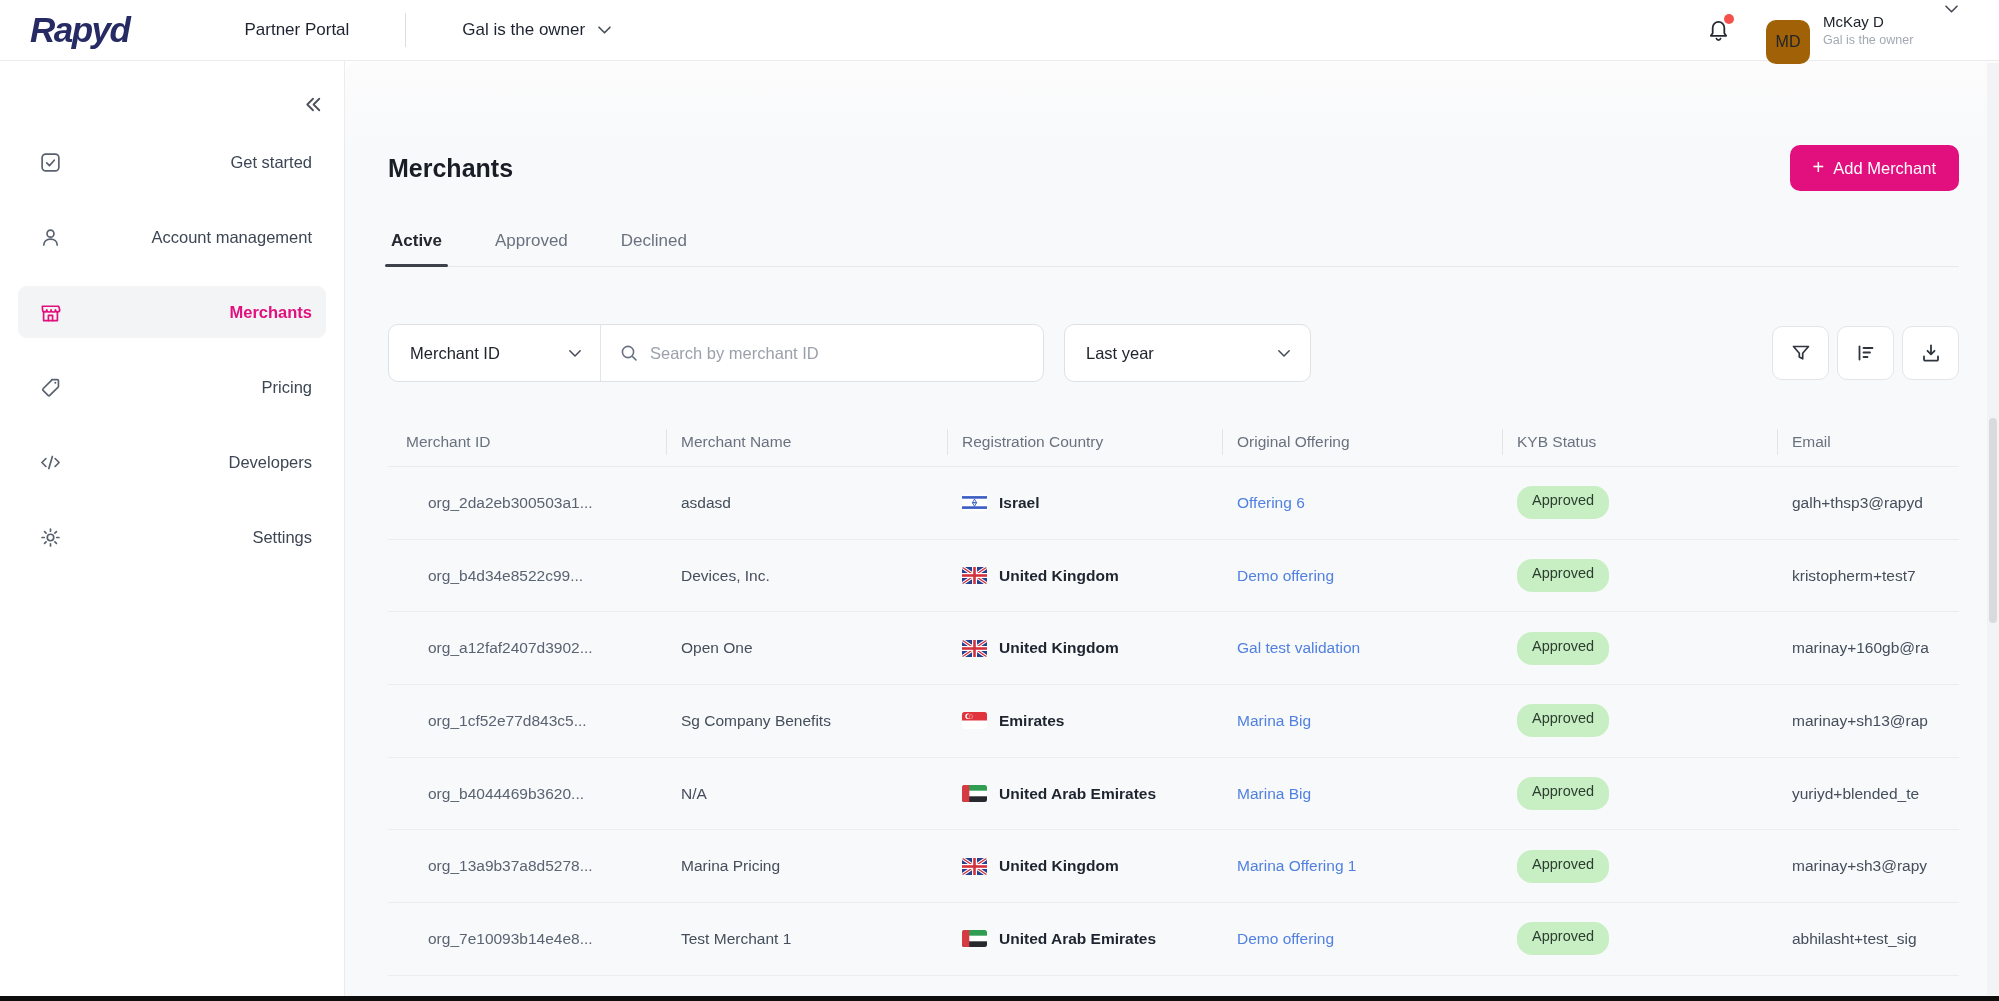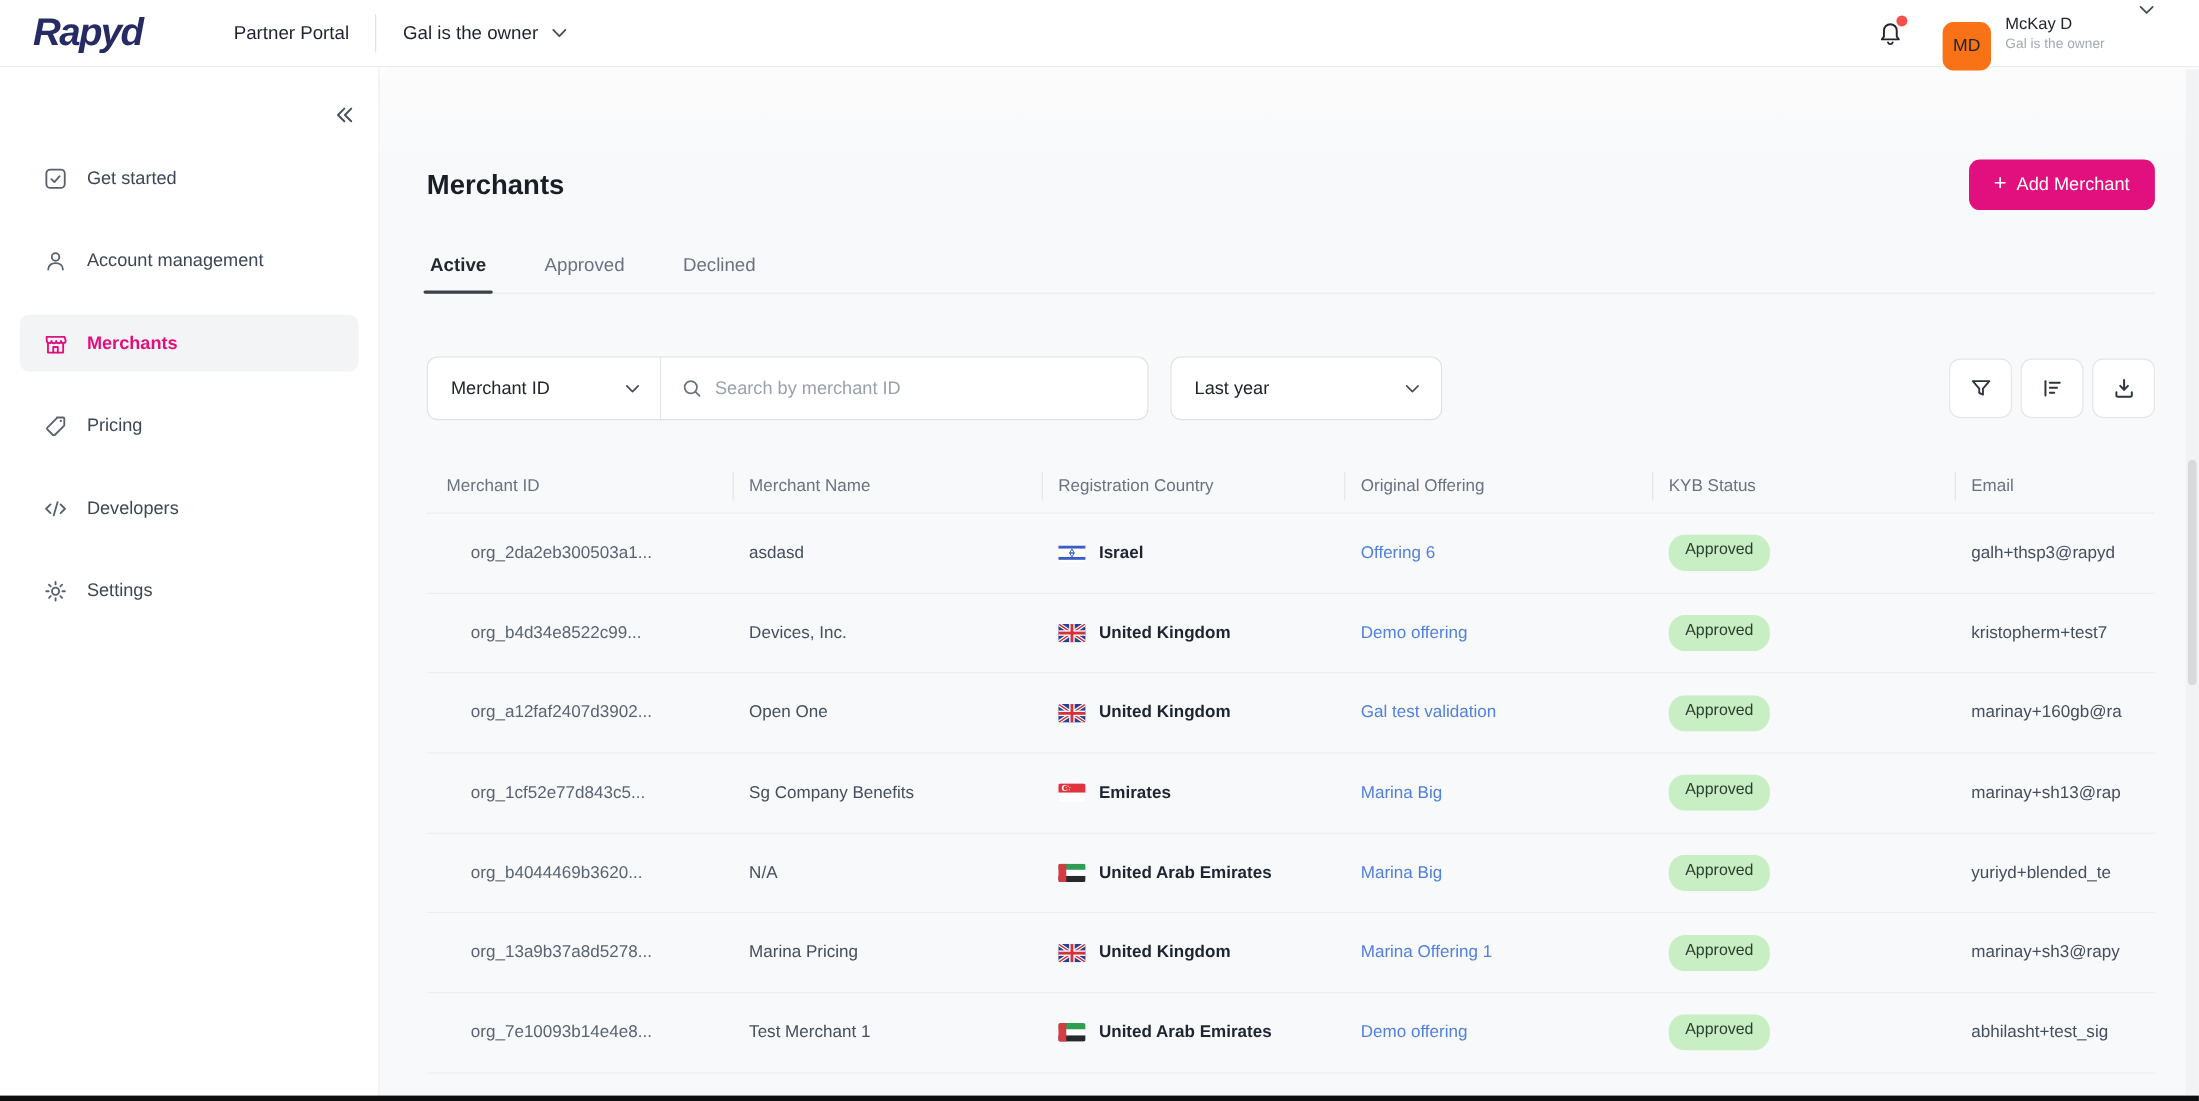--- a/index.html
+++ b/index.html
@@ -6,47 +6,47 @@
   html,body { width:1999px; height:1001px; }
   body {
     position: relative; overflow: hidden; background:#fff;
     font-family:"Liberation Sans","DejaVu Sans",sans-serif;
     -webkit-font-smoothing: antialiased;
   }
   svg { display:block; }
 
   
   .topbar { position:absolute; left:0; top:0; right:0; height:61px; background:#fff;
-            border-bottom:1px solid #ececee; display:flex; align-items:center; z-index:6; }
+            border-bottom:1px solid #ececee; display:flex; align-items:center; z-index:6;gap:32px; }
   .logo { margin-left:30px; font-size:35px; font-weight:800; font-style:italic;
           color:var(--navy); letter-spacing:-1.5px; }
   .app-title { margin-left:38px; font-size:17px; color:#1d2330;padding-left:45px; }
   .topbar-divider { width:1px; height:34px; background:#dcdee2; margin:0 24px; }
   .workspace { display:flex; align-items:center; gap:12px; font-size:17px; color:#1d2330; cursor:pointer; }
   .chev { color:#454c57; }
   .topbar-right { margin-left:auto; margin-right:40px; display:flex; align-items:center; gap:34px; }
   .bell { position:relative; color:#23272e; cursor:pointer; }
   .bell-dot { position:absolute; top:-3px; right:-2px; width:10px; height:10px;
               border-radius:50%; background:var(--dot); }
   .user-block { display:flex; align-items:center; gap:13px; cursor:pointer; }
-  .avatar { width:44px; height:44px; border-radius:10px; background:#f97316; display:flex;
+  .avatar { width:44px; height:44px; border-radius:10px; background:#a16207; display:flex;
             align-items:center; justify-content:center; font-size:16px; color:#20242c;margin-top:24px; }
   .user-meta { line-height:1.3; width:108px; }
   .user-name { font-size:15px; color:#20242c; }
   .user-role { font-size:12.5px; color:#a3a9b3; white-space:nowrap; }
   .user-chev { align-self:flex-start; margin-top:8px; color:#454c57; }
 
   
   .sidebar { position:absolute; top:61px; left:0; bottom:0; width:345px; background:#fff;
              border-right:1px solid #ececee; z-index:5; }
   .collapse-btn { position:absolute; top:32px; right:20px; background:none; border:none;
                   color:#4a515c; cursor:pointer; }
   .nav { margin-top:75px; padding:0 18px; }
   .nav-item { height:52px; display:flex; align-items:center; gap:17px; padding:0 14px 0 21px;
-              border-radius:9px; margin-bottom:23px; font-size:16.5px; color:#3d4654; cursor:pointer; }
+              border-radius:9px; margin-bottom:23px; font-size:16.5px; color:#3d4654; cursor:pointer;justify-content:space-between; }
   .nav-icon { width:23px; height:23px; color:#59616e; flex:0 0 auto; }
   .nav-item.active { background:#f3f4f5; color:var(--pink); font-weight:700; }
   .nav-item.active .nav-icon { color:var(--pink); }
 
   
   .main { position:absolute; top:61px; left:345px; right:0; bottom:0;
           background:linear-gradient(180deg,#fcfcfd 0,#f8f9fa 90px); border-top-left-radius:14px; }
   .content { padding:0 40px 0 43px; }
   .title-row { display:flex; align-items:center; padding-top:84px; }
   .page-title { font-size:25px; font-weight:700; color:#191d25; }

